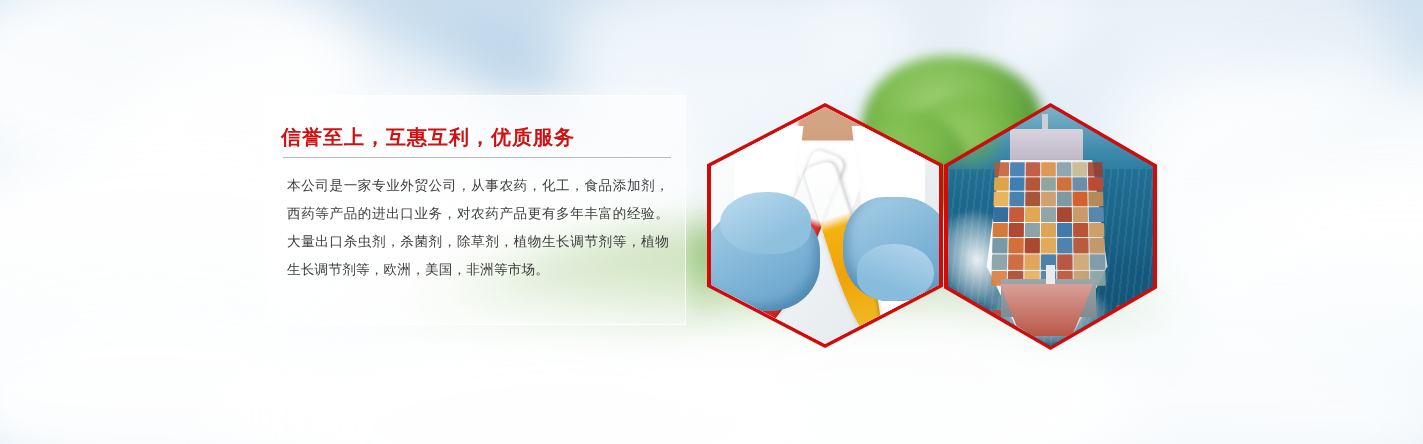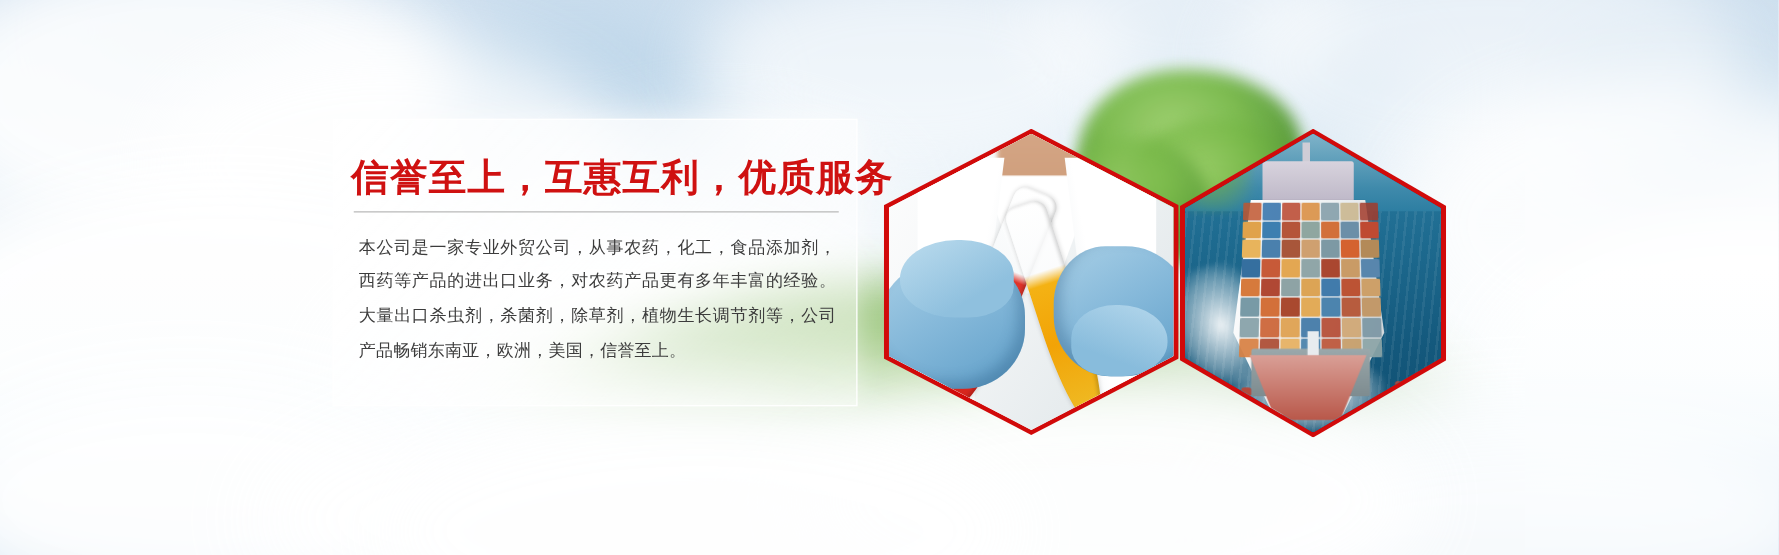--- a/index.html
+++ b/index.html
@@ -125,27 +125,26 @@
     background:linear-gradient(135deg,
         rgba(255,255,255,.80) 0%,
         rgba(255,255,255,.72) 45%,
         rgba(255,255,255,.42) 100%);
     border:1px solid rgba(255,255,255,.85);
     box-shadow:0 0 22px rgba(255,255,255,.5);
     padding:30px 12px 0 14px;
   }
   #headline {
     color:#cf1111;
-    font-size:30px;
+    font-size:20px;
     font-weight:bold;
     letter-spacing:1px;
     line-height:1.15;
     white-space:nowrap;
     text-shadow:0 1px 1px rgba(255,255,255,.6);
-    text-align:right;
   }
   #subtitle {
     color:#6d6d6d;
     font-size:15.5px;
     letter-spacing:.1px;
     margin-top:5px;
     white-space:nowrap;
   }
   #panel-divider {
     margin:8px 2px 0 2px;
@@ -368,21 +367,21 @@
   <div class="mistblob mb3"></div>
   <div class="mistblob mb1"></div>
   <div class="mistblob mb2"></div>
   <div class="mistblob mb4"></div>
   <div class="cloud c9"></div>
   <div class="cloud c10"></div>
 
   <div id="text-panel">
     <div id="headline">信誉至上，互惠互利，优质服务</div>
     <div id="panel-divider"></div>
-    <div id="body-text">本公司是一家专业外贸公司，从事农药，化工，食品添加剂，西药等产品的进出口业务，对农药产品更有多年丰富的经验。大量出口杀虫剂，杀菌剂，除草剂，植物生长调节剂等，公司产品畅销东南亚，欧洲，美国，信誉至上。</div>
+    <div id="body-text">本公司是一家专业外贸公司，从事农药，化工，食品添加剂，西药等产品的进出口业务，对农药产品更有多年丰富的经验。大量出口杀虫剂，杀菌剂，除草剂，植物生长调节剂等，植物生长调节剂等，欧洲，美国，非洲等市场。</div>
   </div>
 
   <div class="hex" id="hex-lab">
     <div class="hex-inner">
       <div class="lab-scene">
         <div class="lab-bg-green"></div>
         <div class="lab-coat"></div>
         <div class="lab-neck"></div>
         <div class="lab-vshirt"></div>
         <div class="lab-lapel-l"></div>

